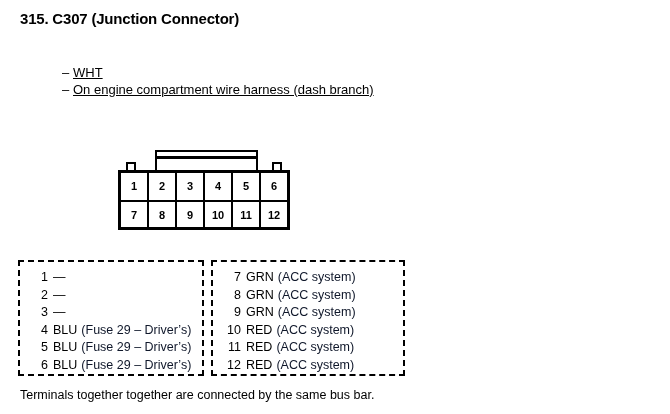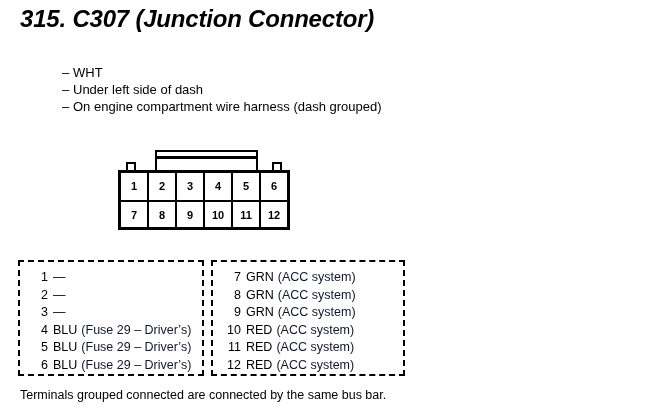--- a/index.html
+++ b/index.html
@@ -17,36 +17,36 @@
   }
 
   
   #header {
     position: absolute;
     left: 20px;
     top: 6px;
     width: 650px;
   }
   .title-line {
-    font-size: 24px;
+    font-size: 15px;
     font-weight: bold;
     line-height: 25px;
     white-space: nowrap;
     letter-spacing: -0.2px;
-    font-style: italic;
   }
   .title-line-2 {
     padding-left: 40px;
   }
 
   
   #bullets {
     position: absolute;
     left: 62px;
     top: 64px;
+    text-decoration: underline;
   }
   .bullet-row {
     font-size: 13px;
     line-height: 17px;
     white-space: nowrap;
   }
   .bullet-dash {
     display: inline-block;
     width: 11px;
   }
@@ -172,24 +172,21 @@
 
 <div id="header">
   <div class="title-line">315. C307 (Junction Connector)</div>
 </div>
 
 <div id="bullets">
   <div class="bullet-row">
     <span class="bullet-dash">–</span><span>WHT</span>
   </div>
   <div class="bullet-row">
-    <span class="bullet-dash">–</span><span>Under left side of dash</span>
-  </div>
-  <div class="bullet-row">
-    <span class="bullet-dash">–</span><span>On engine compartment wire harness (dash grouped)</span>
+    <span class="bullet-dash">–</span><span>On engine compartment wire harness (dash branch)</span>
   </div>
 </div>
 
 <div id="connector">
   <div id="latch"></div>
   <div id="latch-inner"></div>
   <div class="notch" id="notch-left"></div>
   <div class="notch" id="notch-right"></div>
 
   <div id="pin-grid">
@@ -275,13 +272,13 @@
     </div>
     <div class="term-row">
       <span class="term-pin">12</span>
         <span class="term-color">RED</span>
         <span class="term-note">(ACC system)</span>
     </div>
   </div>
 
 </div>
 
-<div id="footer">Terminals grouped connected are connected by the same bus bar.</div>
+<div id="footer">Terminals together together are connected by the same bus bar.</div>
 
 </body></html>

